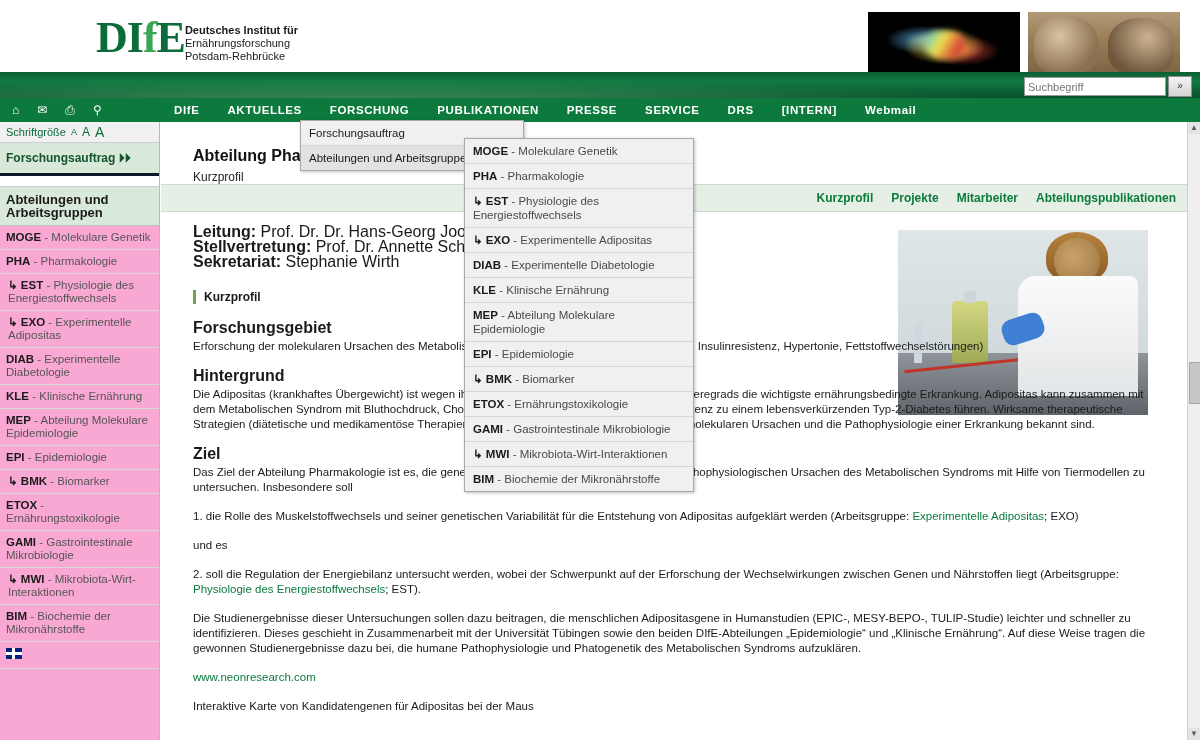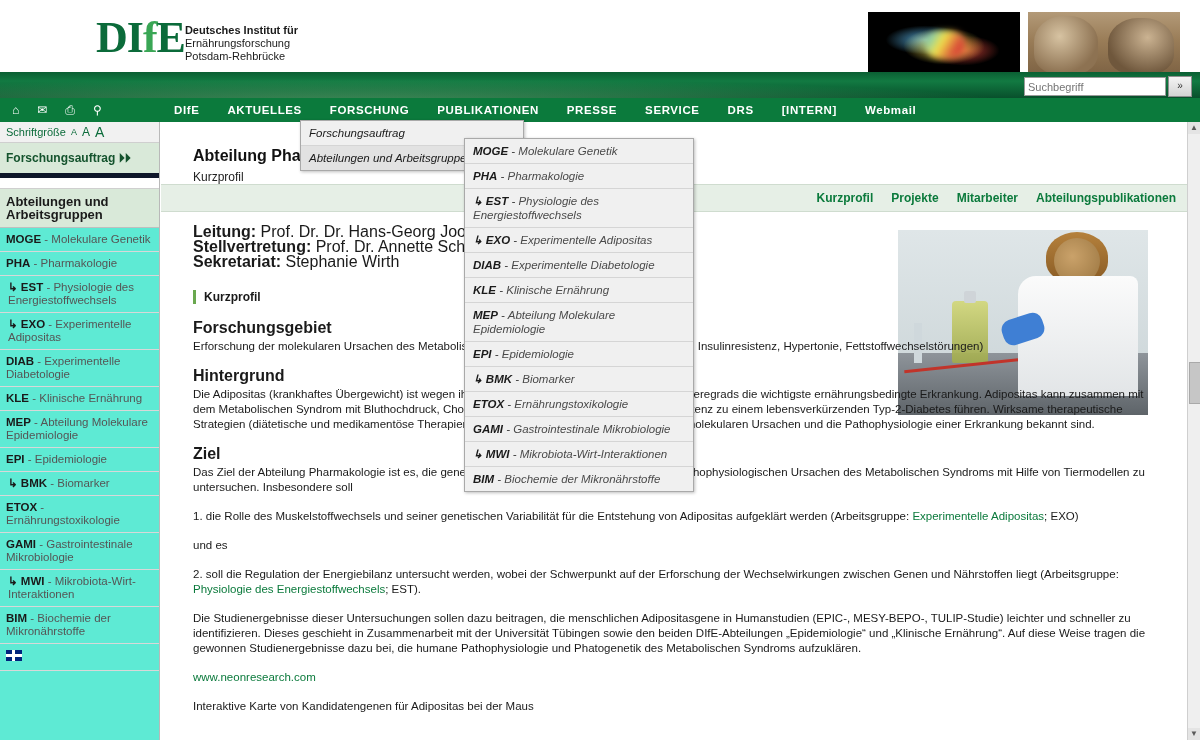--- a/index.html
+++ b/index.html
@@ -187,21 +187,21 @@
     cursor: pointer;
     white-space: nowrap;
   }
   .nav-item.plain { font-weight: bold; }
   
   .sidebar {
     position: absolute;
     left: 0; top: 122px;
     width: 160px;
     height: 618px;
-    background: #5eead4;
+    background: #f9a8d4;
     border-right: 1px solid #b9b9b9;
     box-sizing: border-box;
   }
   .fontsize-row {
     height: 20px;
     background: #f1f1f1;
     border-bottom: 1px solid #cfcfcf;
     display: flex;
     align-items: center;
     padding-left: 6px;
@@ -211,21 +211,21 @@
   .fontsize-row .fs {
     color: #0b6b3a;
     margin-left: 5px;
     cursor: pointer;
   }
   .fs-s { font-size: 9px; }
   .fs-m { font-size: 12px; }
   .fs-l { font-size: 14px; }
   .side-head {
     background: #d9e9d9;
-    border-bottom: 5px solid #0f172a;
+    border-bottom: 3px solid #0f172a;
     padding: 8px 6px;
     font-weight: bold;
     font-size: 12px;
     color: #1a1a1a;
   }
   .side-head.green-title { color: #14532d; }
   .side-sub-head {
     background: #d9e9d9;
     border-bottom: 1px solid #bfbfbf;
     padding: 6px 6px;
@@ -394,21 +394,20 @@
     position:absolute; left:6px; bottom:48px; width:120px; height:3px;
     background:#c1342a; transform: rotate(-6deg);
   }
   
   .menu {
     position: absolute;
     background: #f0f0f0;
     border: 1px solid #a9a9a9;
     box-shadow: 1px 1px 3px rgba(0,0,0,0.25);
     z-index: 40;
-    font-style: italic;
   }
   .menu-1 {
     left: 300px;
     top: 120px;
     width: 222px;
   }
   .menu-2 {
     left: 464px;
     top: 138px;
     width: 228px;

